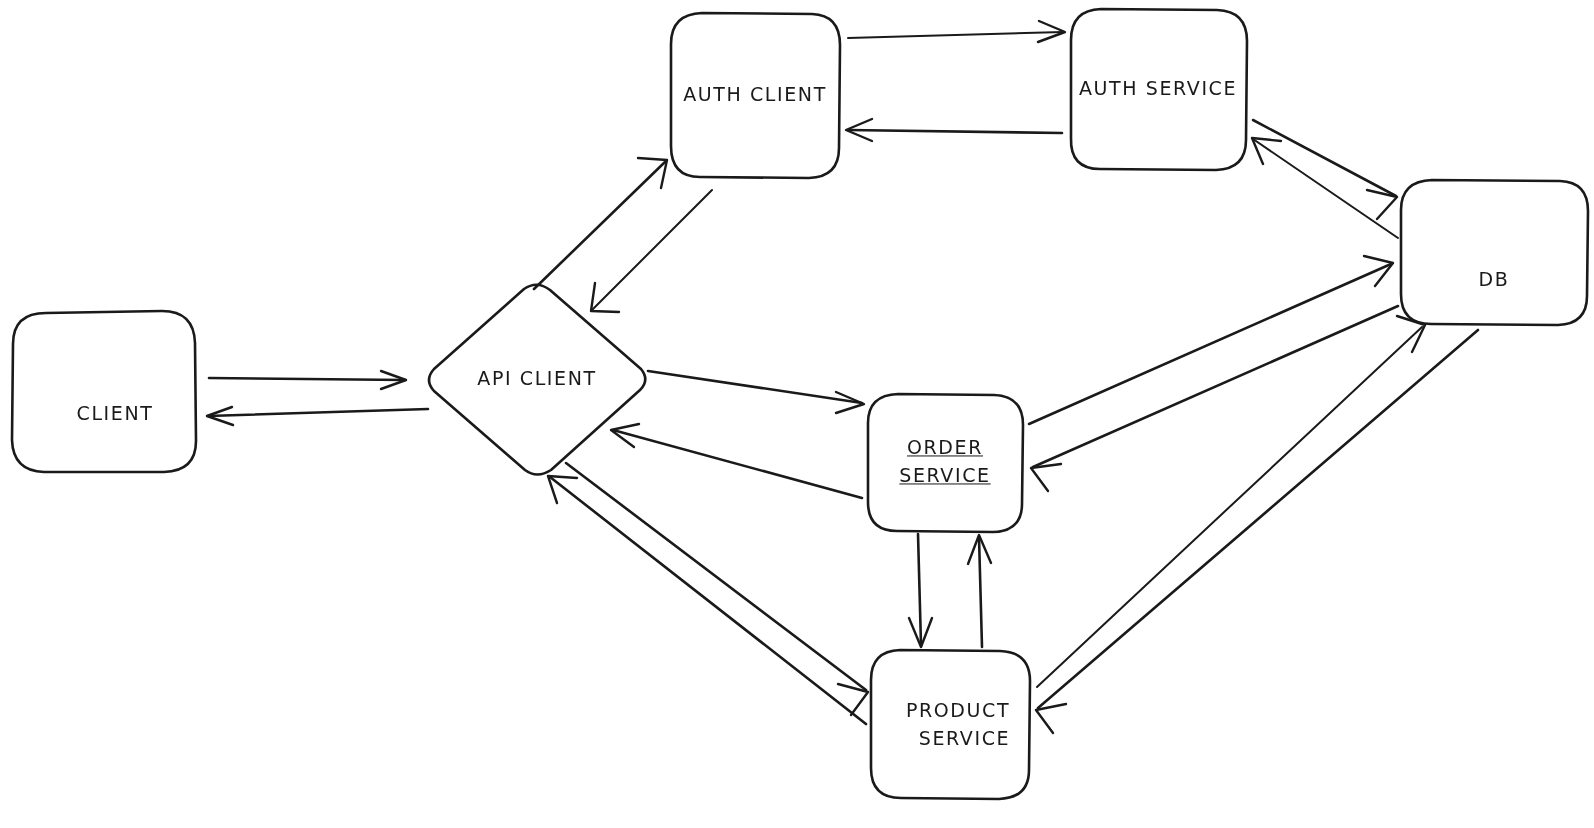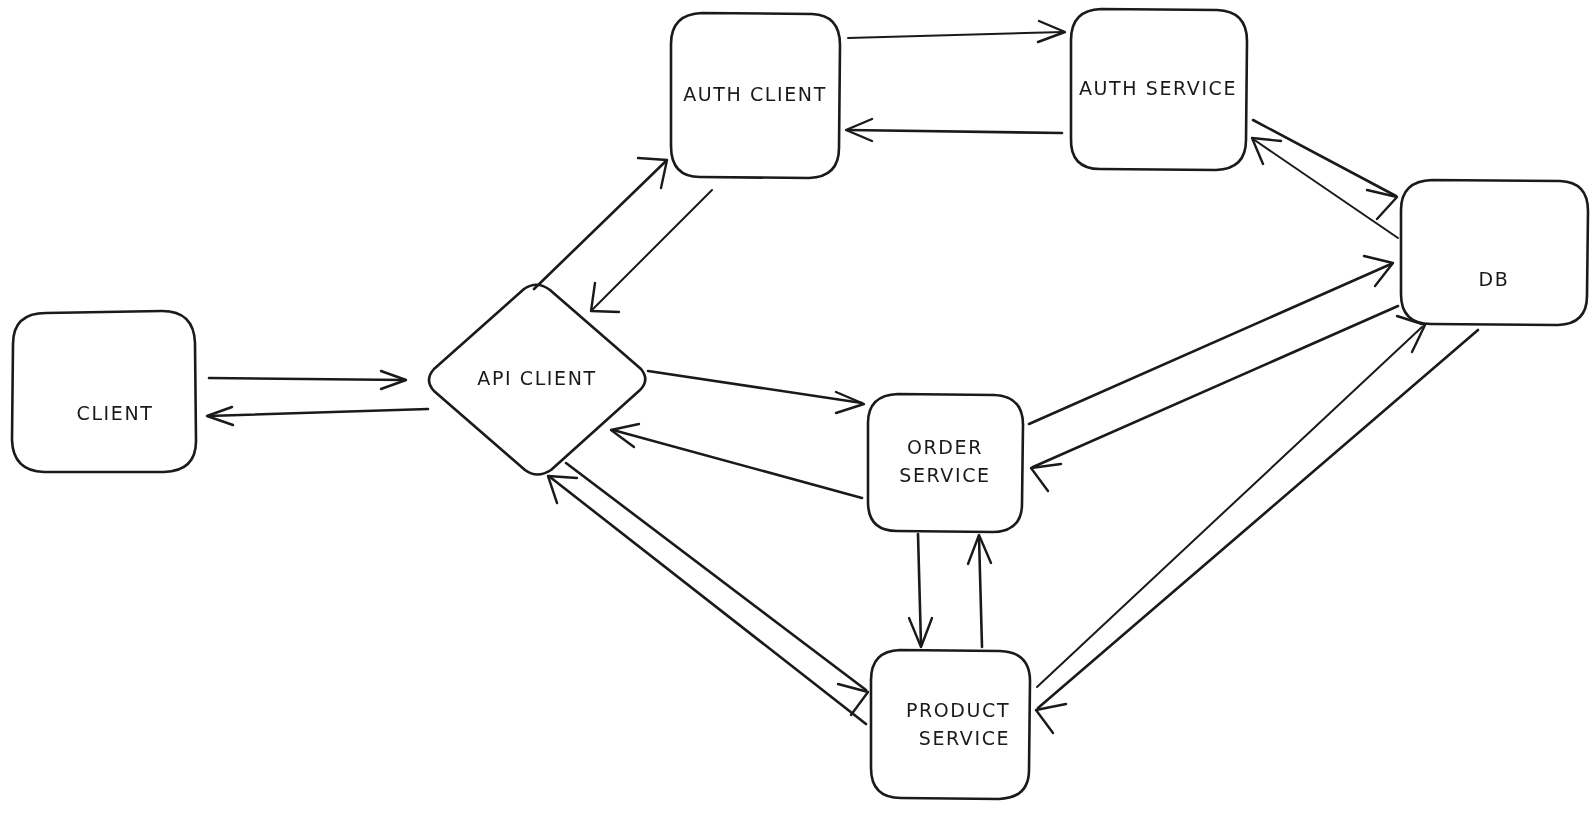--- a/index.html
+++ b/index.html
@@ -202,20 +202,20 @@
   <div class="node-label" style="left:103px; top:414px;margin-left:12px;">CLIENT</div>
 
   <div class="node-label" style="left:537px; top:379px;">API CLIENT</div>
 
   <div class="node-label" style="left:755px; top:95px;">AUTH CLIENT</div>
 
   <div class="node-label" style="left:1158px; top:89px;">AUTH SERVICE</div>
 
   <div class="node-label" style="left:1494px; top:252px;margin-top:28px;">DB</div>
 
-  <div class="node-label" style="left:945px; top:462px;">ORDER
+  <div class="node-label" style="left:945px; top:462px;text-decoration:underline;">ORDER
 SERVICE</div>
 
   <div class="node-label" style="left:958px; top:725px;text-align:right;">PRODUCT
 SERVICE</div>
 
 
 </div>
 
 </body></html>

